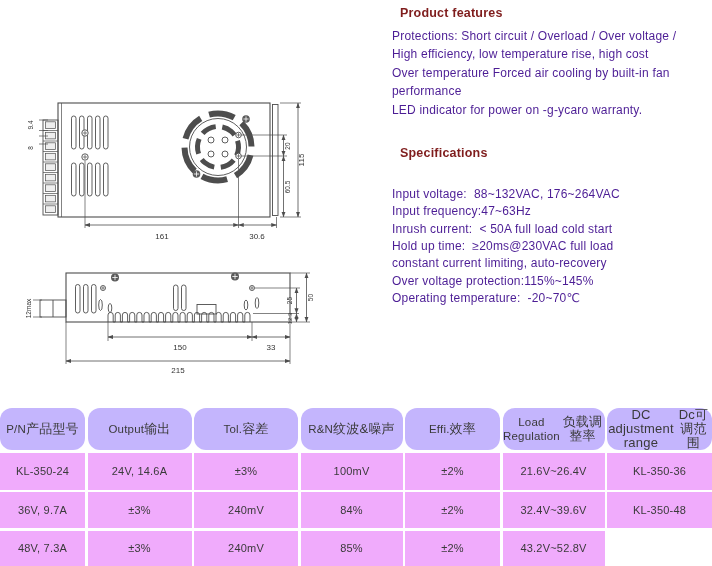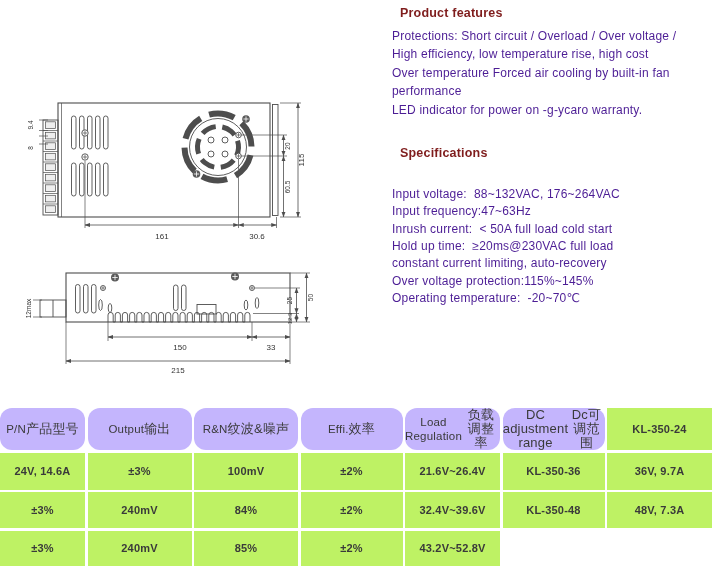--- a/index.html
+++ b/index.html
@@ -40,21 +40,21 @@
     gap:2.5px;
   }
   .cell{
     display:flex;align-items:center;justify-content:center;text-align:center;
     font-size:11px;color:#3a3a3a;letter-spacing:.2px;
   }
   .cell.head{flex-direction:row;background:#c4b5fd;line-height:14px;border-radius:12px;}
   .cell.head .en{font-size:11.5px;}
   .cell.head .zh{font-size:13px;}
   .cell.head.tight .en{font-size:13px;}
-  .cell.body{background:#bef264;font-weight:bold;}
+  .cell.body{background:#f0abfc;}
 </style>
 </head>
 <body>
 
 <svg class="drawings" width="400" height="400" viewBox="0 0 400 400" aria-hidden="true">
   <defs>
     <marker id="arw" viewBox="0 0 8 8" refX="7.5" refY="4" markerWidth="7" markerHeight="7" orient="auto-start-reverse">
       <path d="M0 1.1L8 4L0 6.9z" fill="#4d4d4d"></path>
     </marker>
   </defs>
@@ -225,20 +225,24 @@
 
   <div class="cell head">
     <span class="en">P/N</span>
     <span class="zh">产品型号</span>
   </div>
   <div class="cell head">
     <span class="en">Output</span>
     <span class="zh">输出</span>
   </div>
   <div class="cell head">
+    <span class="en">Tol.</span>
+    <span class="zh">容差</span>
+  </div>
+  <div class="cell head">
     <span class="en">R&amp;N</span>
     <span class="zh">纹波&amp;噪声</span>
   </div>
   <div class="cell head">
     <span class="en">Effi.</span>
     <span class="zh">效率</span>
   </div>
   <div class="cell head">
     <span class="en">Load Regulation</span>
     <span class="zh">负载调整率</span>

